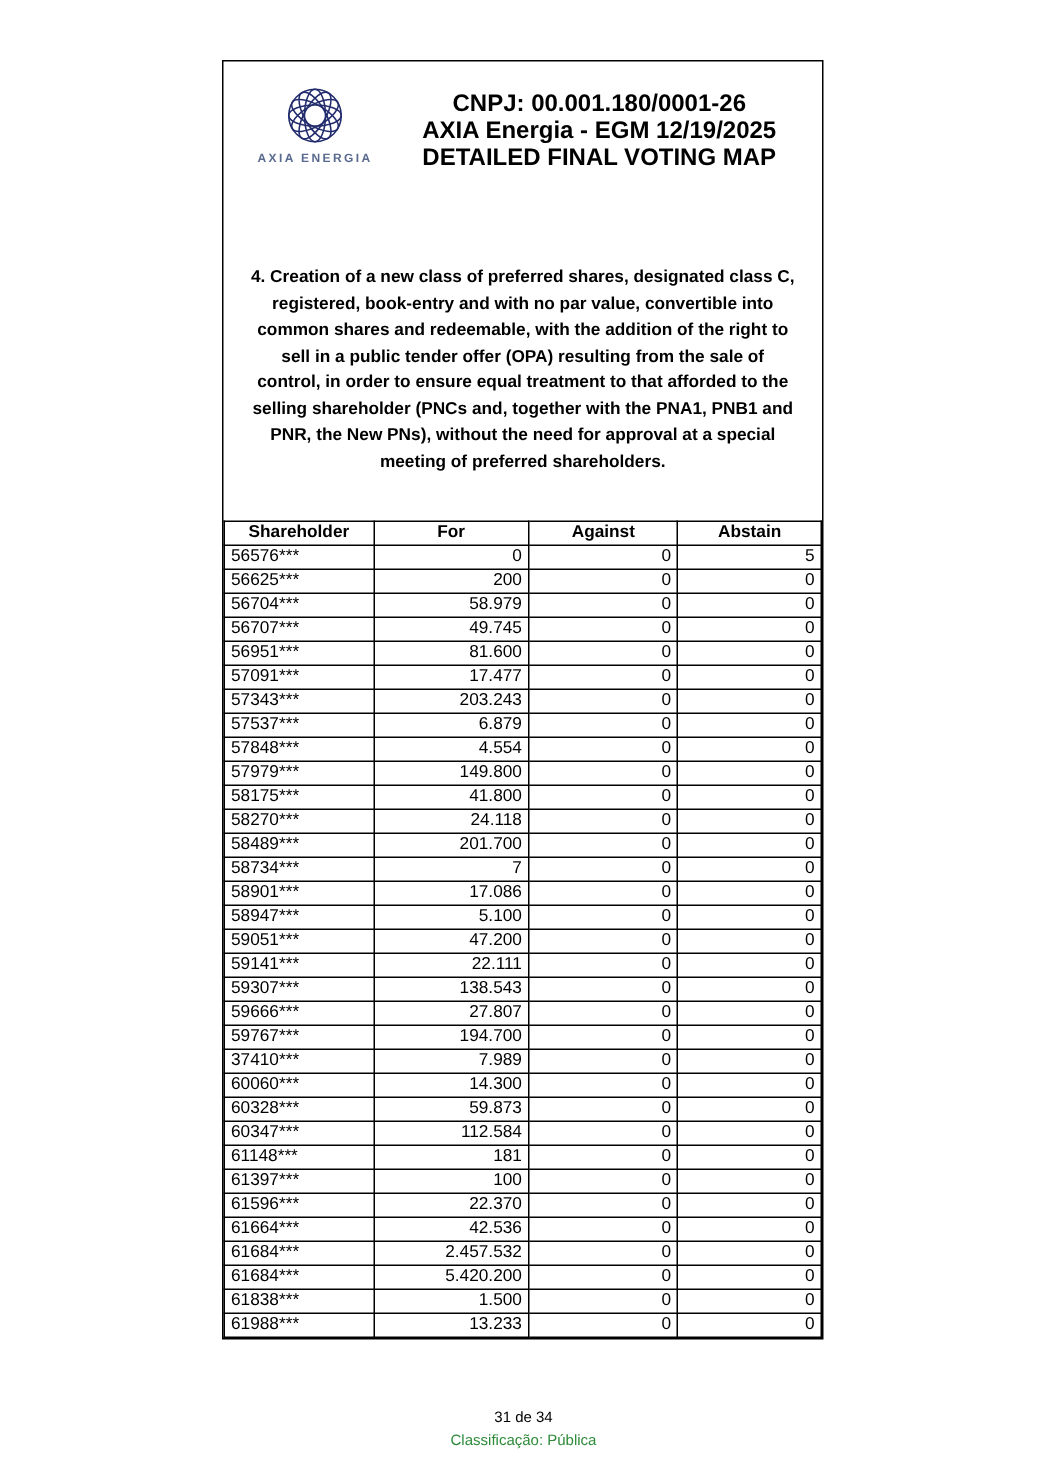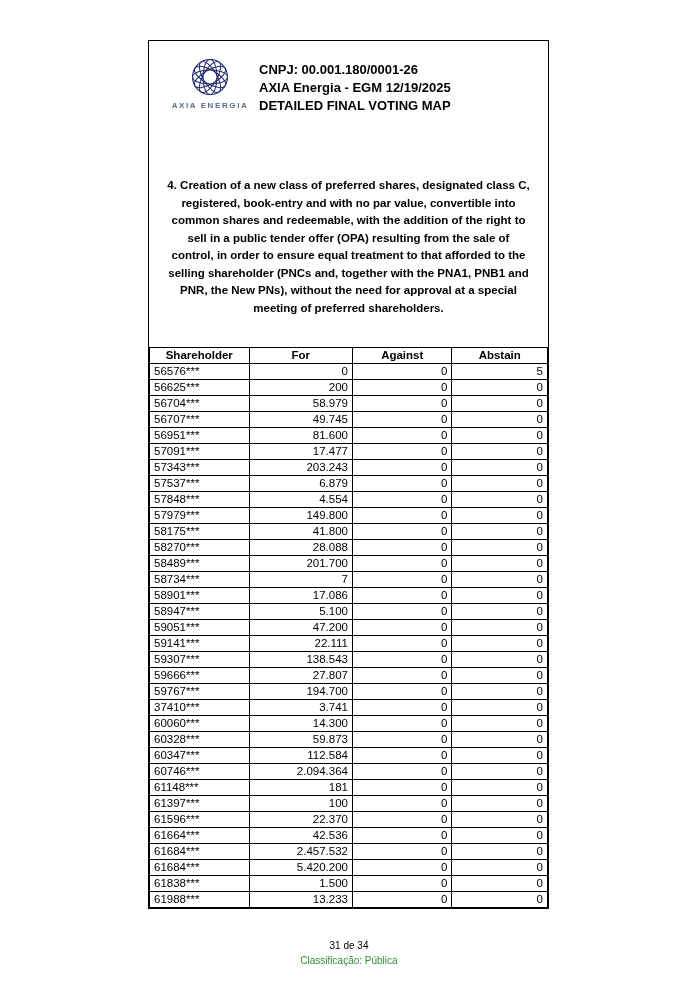--- a/index.html
+++ b/index.html
@@ -39,23 +39,23 @@
   .logo-text {
     margin-top: 3px;
     font-size: 8px;
     font-weight: bold;
     letter-spacing: 1.6px;
     color: #5a6b8f;
     white-space: nowrap;
   }
   .header-text {
     flex: 1;
-    text-align: left;
+    text-align: center;
     font-weight: bold;
-    font-size: 13px;
+    font-size: 16px;
     line-height: 18px;
     padding-top: 7px;
   }
   .item-text {
     font-weight: bold;
     font-size: 11.5px;
     line-height: 17.5px;
     text-align: center;
     margin: 56px 18px 30px 18px;
   }
@@ -208,21 +208,21 @@
           <td class="col-num">0</td>
         </tr>
         <tr>
           <td class="col-shareholder">58175***</td>
           <td class="col-num">41.800</td>
           <td class="col-num">0</td>
           <td class="col-num">0</td>
         </tr>
         <tr>
           <td class="col-shareholder">58270***</td>
-          <td class="col-num">28.088</td>
+          <td class="col-num">24.118</td>
           <td class="col-num">0</td>
           <td class="col-num">0</td>
         </tr>
         <tr>
           <td class="col-shareholder">58489***</td>
           <td class="col-num">201.700</td>
           <td class="col-num">0</td>
           <td class="col-num">0</td>
         </tr>
         <tr>
@@ -268,21 +268,21 @@
           <td class="col-num">0</td>
         </tr>
         <tr>
           <td class="col-shareholder">59767***</td>
           <td class="col-num">194.700</td>
           <td class="col-num">0</td>
           <td class="col-num">0</td>
         </tr>
         <tr>
           <td class="col-shareholder">37410***</td>
-          <td class="col-num">3.741</td>
+          <td class="col-num">7.989</td>
           <td class="col-num">0</td>
           <td class="col-num">0</td>
         </tr>
         <tr>
           <td class="col-shareholder">60060***</td>
           <td class="col-num">14.300</td>
           <td class="col-num">0</td>
           <td class="col-num">0</td>
         </tr>
         <tr>
@@ -291,26 +291,20 @@
           <td class="col-num">0</td>
           <td class="col-num">0</td>
         </tr>
         <tr>
           <td class="col-shareholder">60347***</td>
           <td class="col-num">112.584</td>
           <td class="col-num">0</td>
           <td class="col-num">0</td>
         </tr>
         <tr>
-          <td class="col-shareholder">60746***</td>
-          <td class="col-num">2.094.364</td>
-          <td class="col-num">0</td>
-          <td class="col-num">0</td>
-        </tr>
-        <tr>
           <td class="col-shareholder">61148***</td>
           <td class="col-num">181</td>
           <td class="col-num">0</td>
           <td class="col-num">0</td>
         </tr>
         <tr>
           <td class="col-shareholder">61397***</td>
           <td class="col-num">100</td>
           <td class="col-num">0</td>
           <td class="col-num">0</td>

